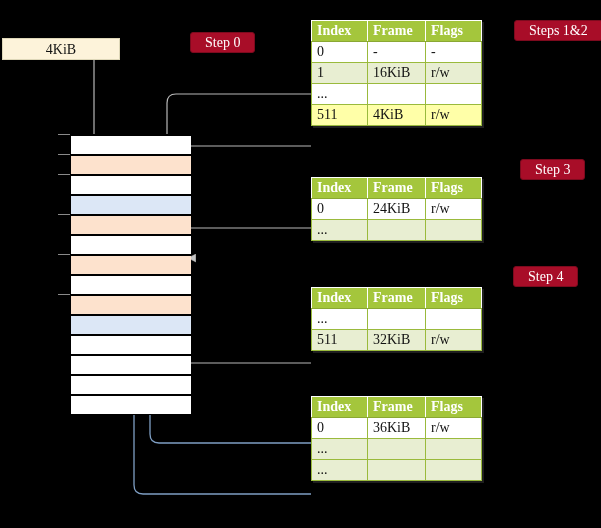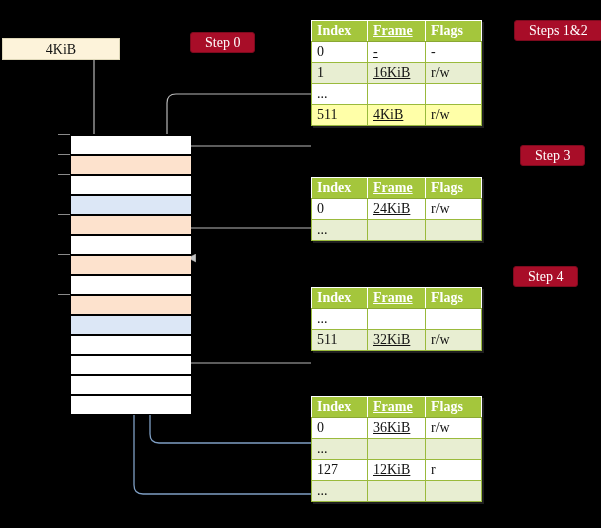--- a/index.html
+++ b/index.html
@@ -57,21 +57,21 @@
     height: 19px;
     padding: 0 14px;
     border-radius: 3px;
     border: 1px solid #7d0a1e;
     white-space: nowrap;
     box-sizing: content-box;
     text-align: center;
   }
   .badge-step0    { left: 190px; top: 32px; }
   .badge-steps12  { left: 514px; top: 20px; }
-  .badge-step3    { left: 520px; top: 145px; }
+  .badge-step3    { left: 520px; top: 159px; }
   .badge-step4    { left: 513px; top: 266px; }
 
   
   .mem {
     position: absolute;
     left: 70px;
     top: 134px;
     width: 120px;
     height: 280px;
     box-sizing: border-box;
@@ -119,21 +119,21 @@
     white-space: nowrap;
   }
   .ptable th {
     background: #a4c63c;
     color: #ffffff;
     font-weight: bold;
     border-color: #ffffff;
     border-bottom-color: #8aa833;
   }
   .ptable .c-index { width: 56px; margin-top: 10px; }
-  .ptable .c-frame { width: 58px; text-decoration: underline; }
+  .ptable .c-frame { width: 58px; }
   .ptable .c-flags { width: 56px; }
   .ptable tr.alt td { background: #e8eed2; }
   .ptable tr td.hl  { background: #ffffa8; }
   .ptable tr.alt td.hl { background: #ffffa8; }
 
   .t1 { left: 311px; top: 20px; }
   .t2 { left: 311px; top: 177px; }
   .t3 { left: 311px; top: 287px; }
   .t4 { left: 311px; top: 396px; }
 </style>
@@ -295,25 +295,20 @@
         <tr>
           <td class="c-index">0</td>
           <td class="c-frame">36KiB</td>
           <td class="c-flags">r/w</td>
         </tr>
         <tr class="alt">
           <td class="c-index">...</td>
           <td class="c-frame"></td>
           <td class="c-flags"></td>
         </tr>
-        <tr>
-          <td class="c-index">127</td>
-          <td class="c-frame">12KiB</td>
-          <td class="c-flags">r</td>
-        </tr>
         <tr class="alt">
           <td class="c-index">...</td>
           <td class="c-frame"></td>
           <td class="c-flags"></td>
         </tr>
       </tbody>
     </table>
 
 </div>
 

